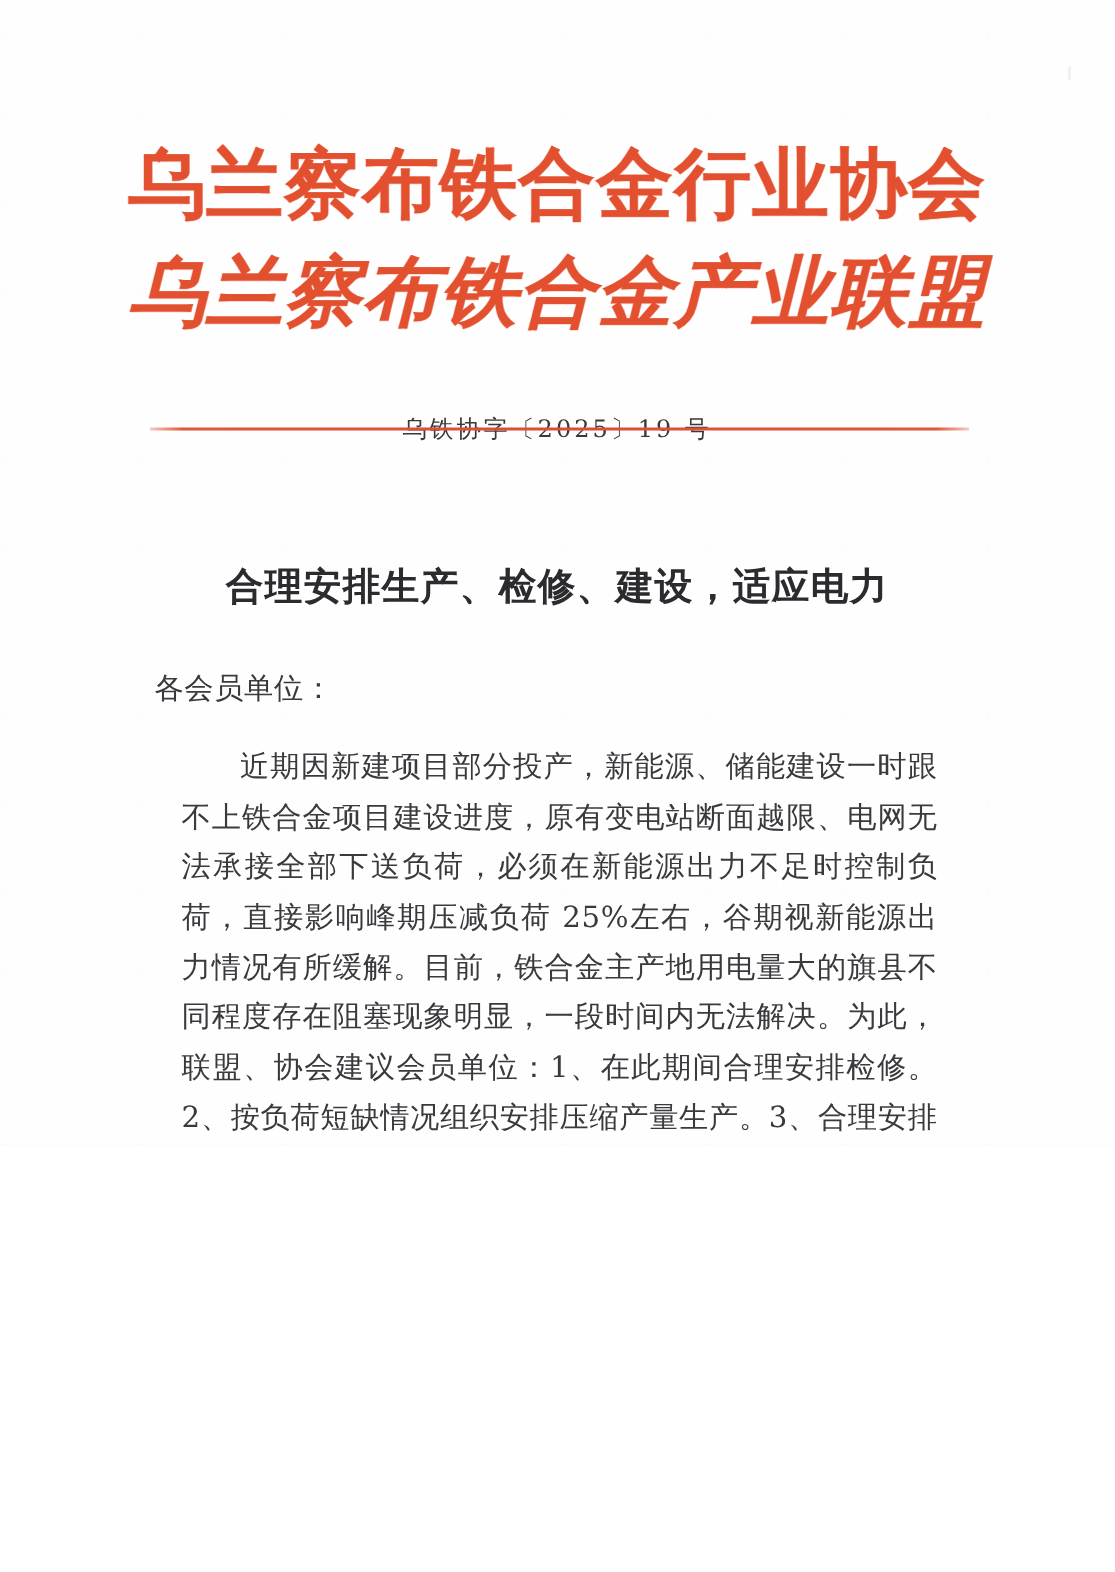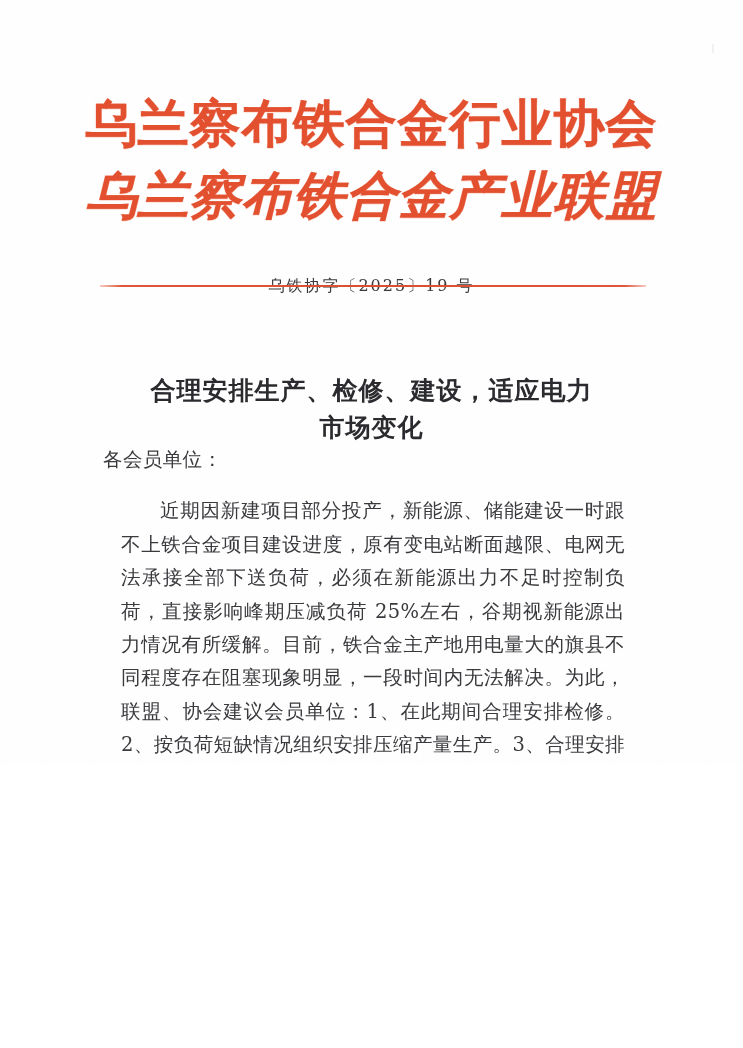--- a/index.html
+++ b/index.html
@@ -135,21 +135,20 @@
   <div class="letterhead" id="lh2">
     <span class="lh-line">乌兰察布铁合金产业联盟</span>
   </div>
 
   <div class="doc-serial">乌铁协字〔2025〕19 号</div>
 
   <div class="red-rule"></div>
 
   <div class="doc-title">
     <span class="tline">合理安排生产、检修、建设，适应电力</span>
-    <span class="tline">市场变化</span>
   </div>
 
   <div class="body-block">
     <p class="salutation">各会员单位：</p>
     <p class="para">近期因新建项目部分投产，新能源、储能建设一时跟不上铁合金项目建设进度，原有变电站断面越限、电网无法承接全部下送负荷，必须在新能源出力不足时控制负荷，直接影响峰期压减负荷 25%左右，谷期视新能源出力情况有所缓解。目前，铁合金主产地用电量大的旗县不同程度存在阻塞现象明显，一段时间内无法解决。为此，联盟、协会建议会员单位：1、在此期间合理安排检修。2、按负荷短缺情况组织安排压缩产量生产。3、合理安排项目建设进度。特别是源网荷储、园区绿色供电项目，协调好发电、供电、企业铁合金项目建设进度，防止出现铁合金项目建成待电情况出现，增加企业财务负担。</p>
   </div>
 
 </div>
 
 </body></html>

